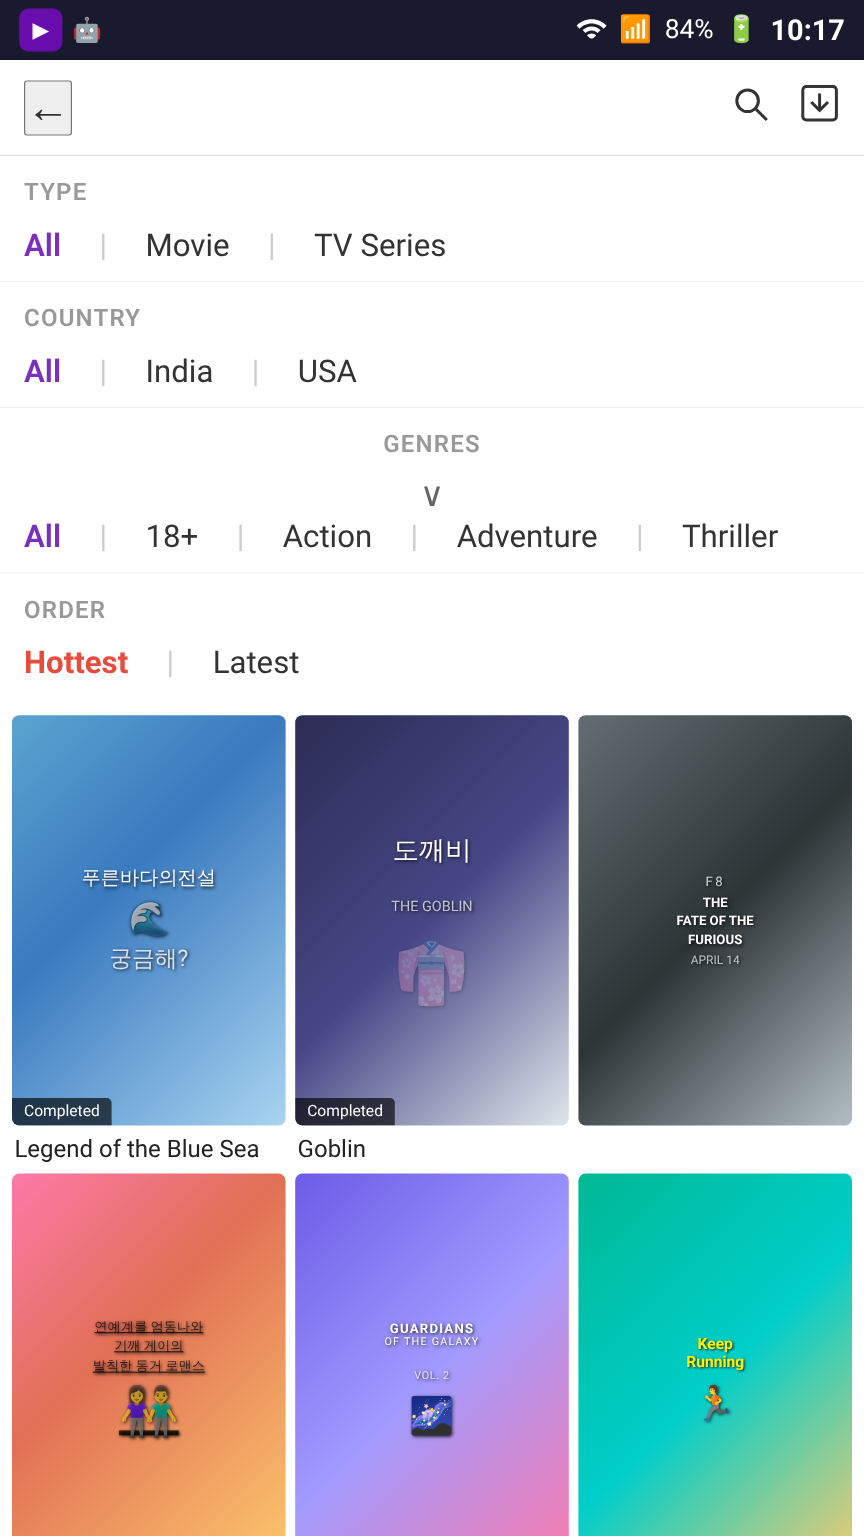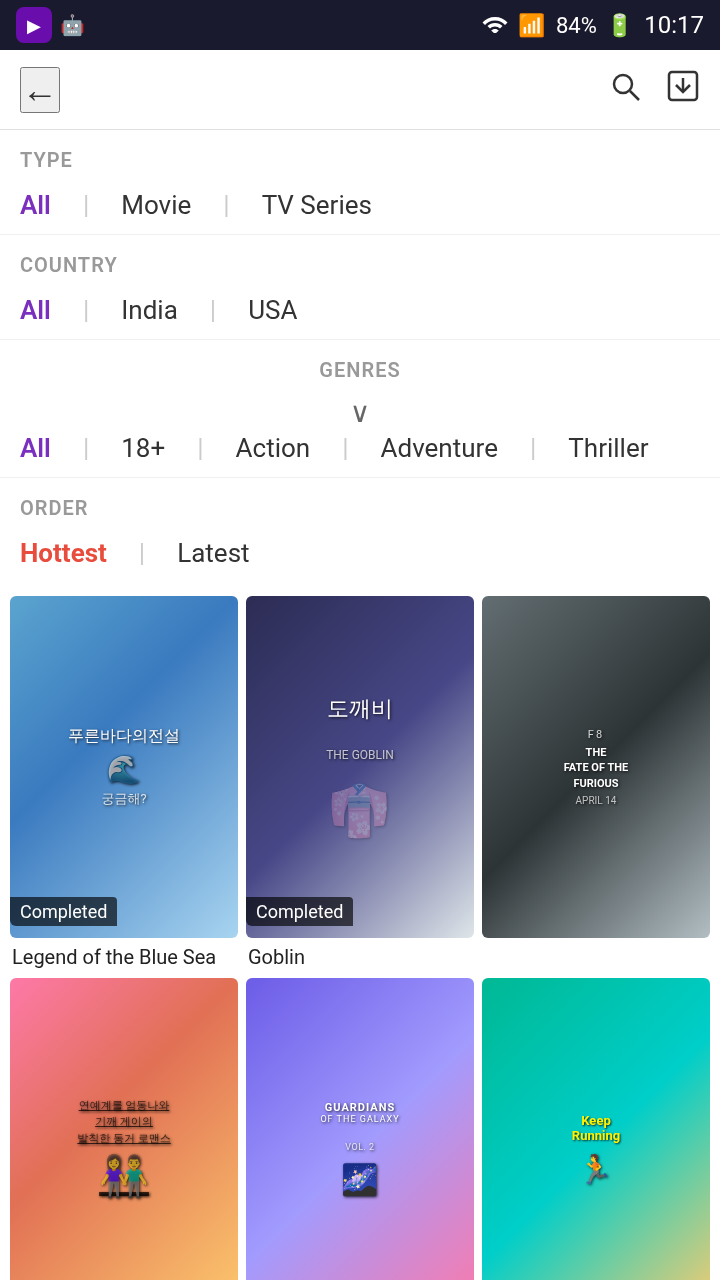--- a/index.html
+++ b/index.html
@@ -105,24 +105,24 @@
     }
     .movie-poster {
       width: 100%;
       aspect-ratio: 2/3;
       border-radius: 6px;
       overflow: hidden;
       position: relative;
     }
     .poster-badge {
       position: absolute;
-      bottom: 12px; left: 0;
+      bottom: 0; left: 0;
       background: rgba(0,0,0,0.65);
       color: #fff;
-      font-size: 18px;
+      font-size: 13px;
       padding: 4px 10px;
       border-radius: 0 4px 0 6px;
     }
     .movie-title {
       font-size: 20px;
       color: #222;
       margin-top: 6px;
       line-height: 1.3;
       padding: 0 2px;
     }
@@ -164,21 +164,21 @@
   </div>
   <div class="status-right">
     <span>
       <svg width="28" height="20" viewBox="0 0 28 20" fill="white">
         <path d="M14 4C9 4 4.5 6 1.5 9.5l2.5 2.5C6 9.5 9.8 7.5 14 7.5s8 2 10 4.5l2.5-2.5C23.5 6 19 4 14 4zm0 6c-3 0-5.5 1.2-7.5 3l2.5 2.5c1.2-1.2 3-2 5-2s3.8.8 5 2l2.5-2.5C19.5 11.2 17 10 14 10zm0 6c-1.5 0-2.8.6-3.8 1.5L14 21l3.8-3.5C16.8 16.6 15.5 16 14 16z"></path>
       </svg>
     </span>
     <span style="font-size:22px;">📶</span>
     <span class="battery-text">84%</span>
     <span>🔋</span>
-    <span style="font-weight:normal;font-size:24px;">10:17</span>
+    <span style="font-weight:bold;font-size:24px;">10:17</span>
   </div>
 </div>
 
 <div class="top-bar">
   <button class="back-btn">←</button>
   <div class="top-icons">
     <span class="top-icon">
       <svg width="34" height="34" viewBox="0 0 34 34" fill="none" stroke="#333" stroke-width="2.5">
         <circle cx="15" cy="15" r="9"></circle>
         <line x1="22" y1="22" x2="31" y2="31"></line>
@@ -244,21 +244,21 @@
 </div>
 
 <div class="movie-grid">
 
   <div class="movie-card">
     <div class="movie-poster poster-1">
       <div class="poster-text-overlay">
         <div class="poster-main-text" style="font-size:18px; writing-mode:horizontal-tb;">
           <div style="font-size:16px; margin-bottom:6px;">푸른바다의전설</div>
           <div style="font-size:28px; color:rgba(255,255,255,0.6);">🌊</div>
-          <div style="font-size:13px; margin-top:4px; color:rgba(255,255,255,0.8);">궁금해?</div>
+          <div style="font-size:19px; margin-top:4px; color:rgba(255,255,255,0.8);">궁금해?</div>
         </div>
       </div>
       <div class="poster-badge">Completed</div>
     </div>
     <div class="movie-title">Legend of the Blue Sea</div>
   </div>
 
   <div class="movie-card">
     <div class="movie-poster poster-2">
       <div class="poster-text-overlay">

